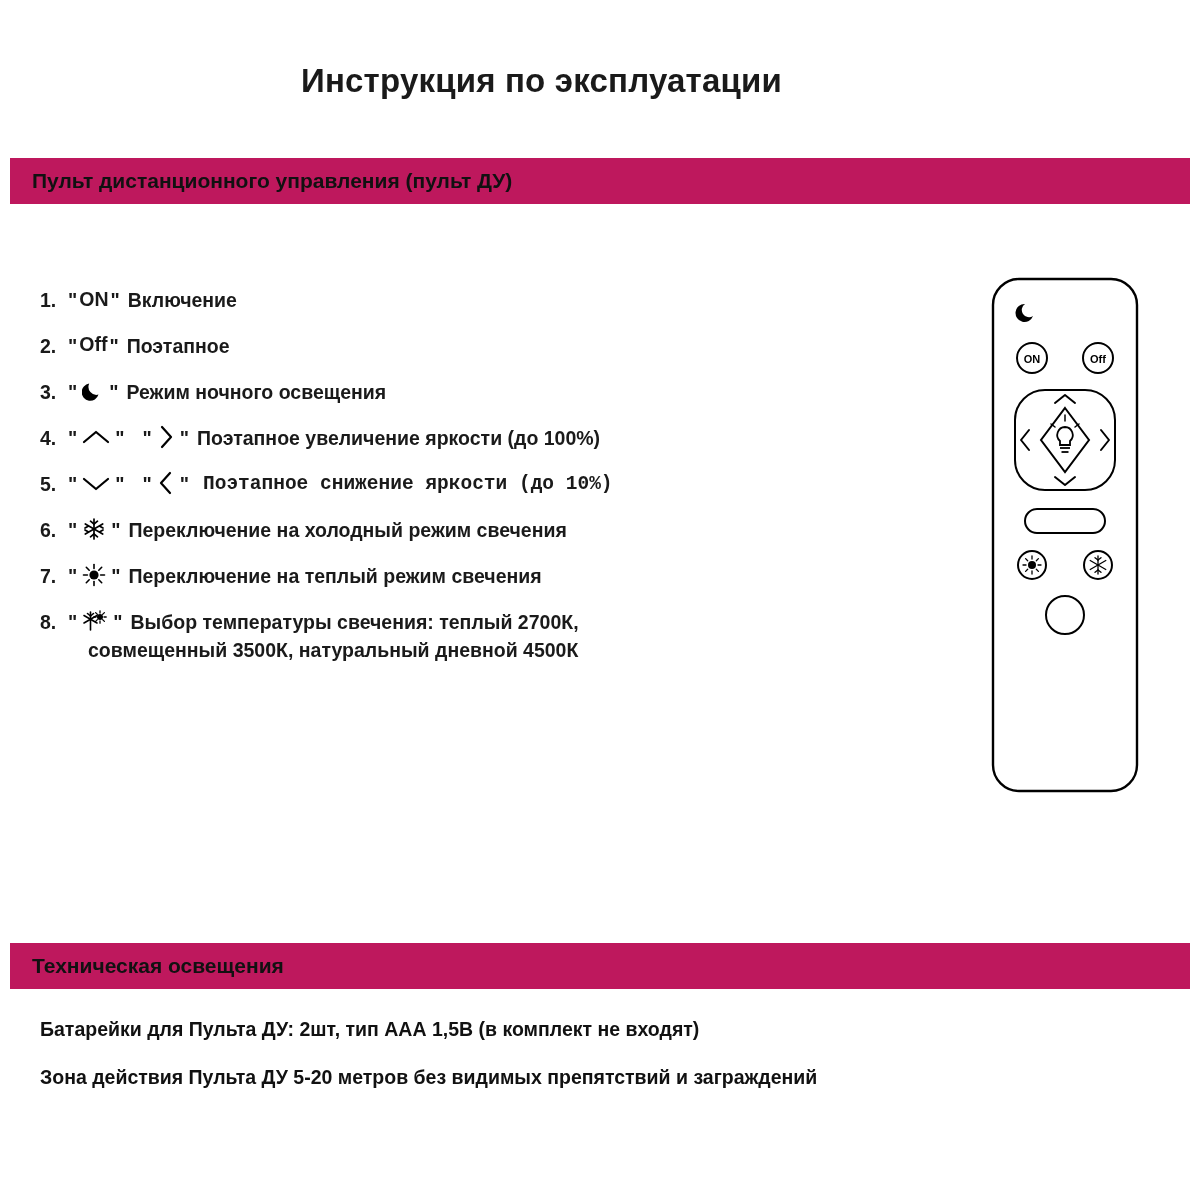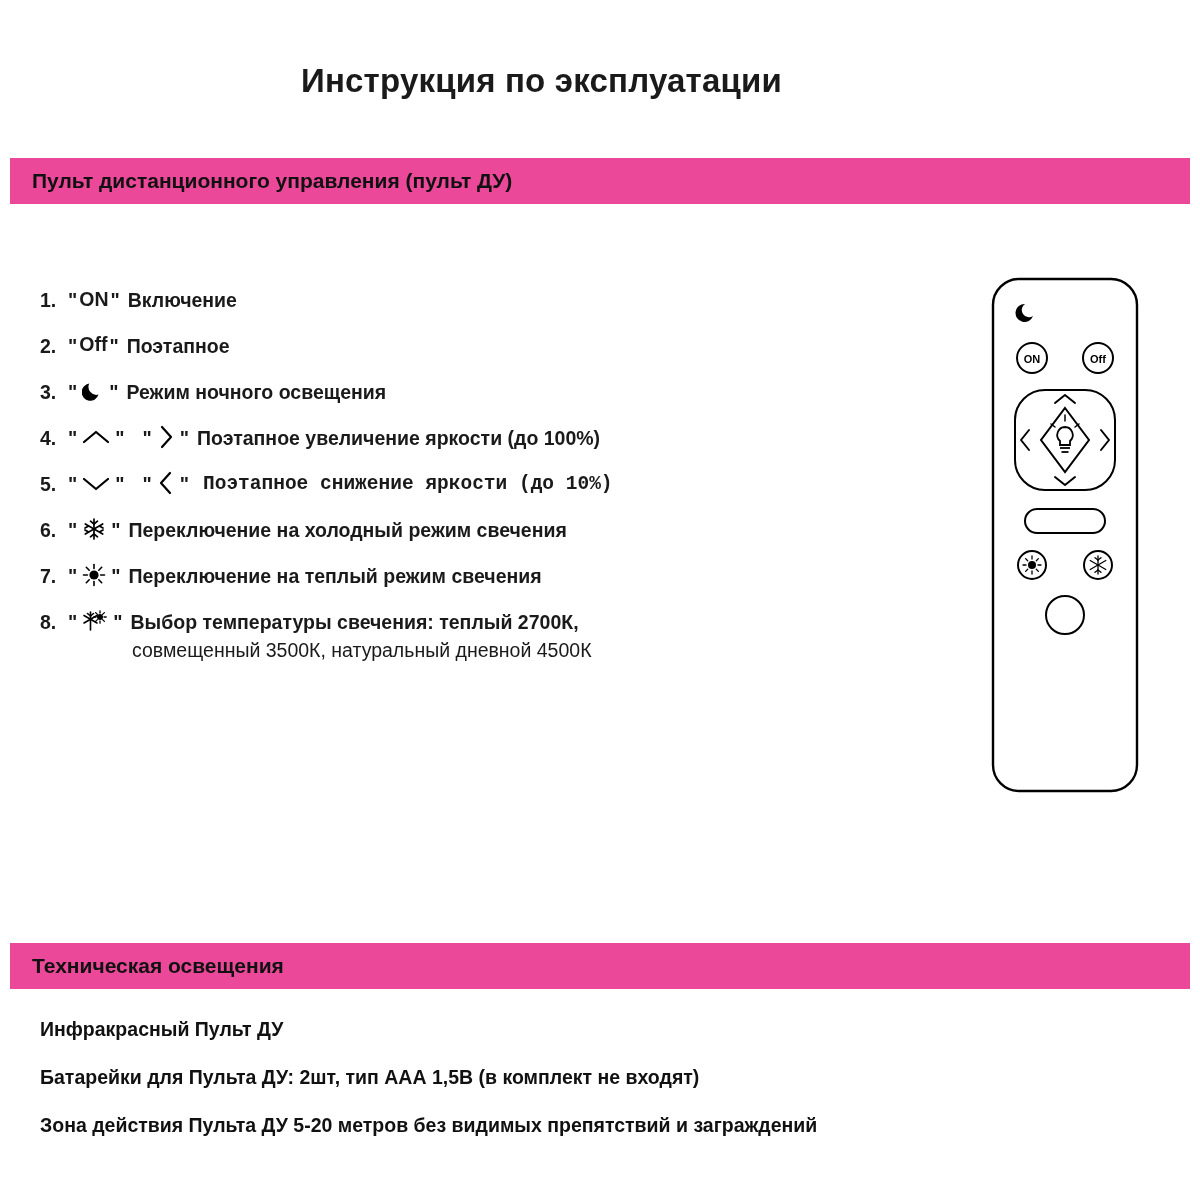--- a/index.html
+++ b/index.html
@@ -25,21 +25,21 @@
     font-size: 33px;
     font-weight: bold;
     letter-spacing: 0.2px;
   }
 
   .band {
     position: absolute;
     left: 10px;
     width: 1180px;
     height: 46px;
-    background: #ec4899;
+    background: #be185d;
     display: flex;
     align-items: center;
   }
   .band-label {
     padding-left: 22px;
     font-size: 21px;
     font-weight: bold;
     color: #111;
   }
   #band-remote { top: 158px; }
@@ -74,23 +74,23 @@
     display: inline-flex;
     align-items: center;
     justify-content: center;
     min-width: 16px;
     height: 22px;
   }
   .txt-after { margin-left: 6px; }
   .gap { display: inline-block; width: 14px; }
 
   .sub-line {
-    margin-left: 92px;
+    margin-left: 48px;
     font-size: 19.5px;
-    font-weight: normal;
+    font-weight: bold;
     margin-top: -14px;
     margin-bottom: 21px;
   }
 
   
   svg.glyph { display:block; }
 
   
   .remote-wrap {
     position: absolute;
@@ -352,16 +352,15 @@
 
     <circle cx="80" cy="340" r="19" fill="#fff" stroke="#000" stroke-width="2"></circle>
   </svg>
 </div>
 
 <div class="band" id="band-tech">
   <span class="band-label">Техническая освещения</span>
 </div>
 
 <div class="tech-list">
-  <div class="tech-line">Инфракрасный Пульт ДУ</div>
   <div class="tech-line">Батарейки для Пульта ДУ: 2шт, тип ААА 1,5В (в комплект не входят)</div>
   <div class="tech-line">Зона действия Пульта ДУ 5-20 метров без видимых препятствий и заграждений</div>
 </div>
 
 </body></html>

